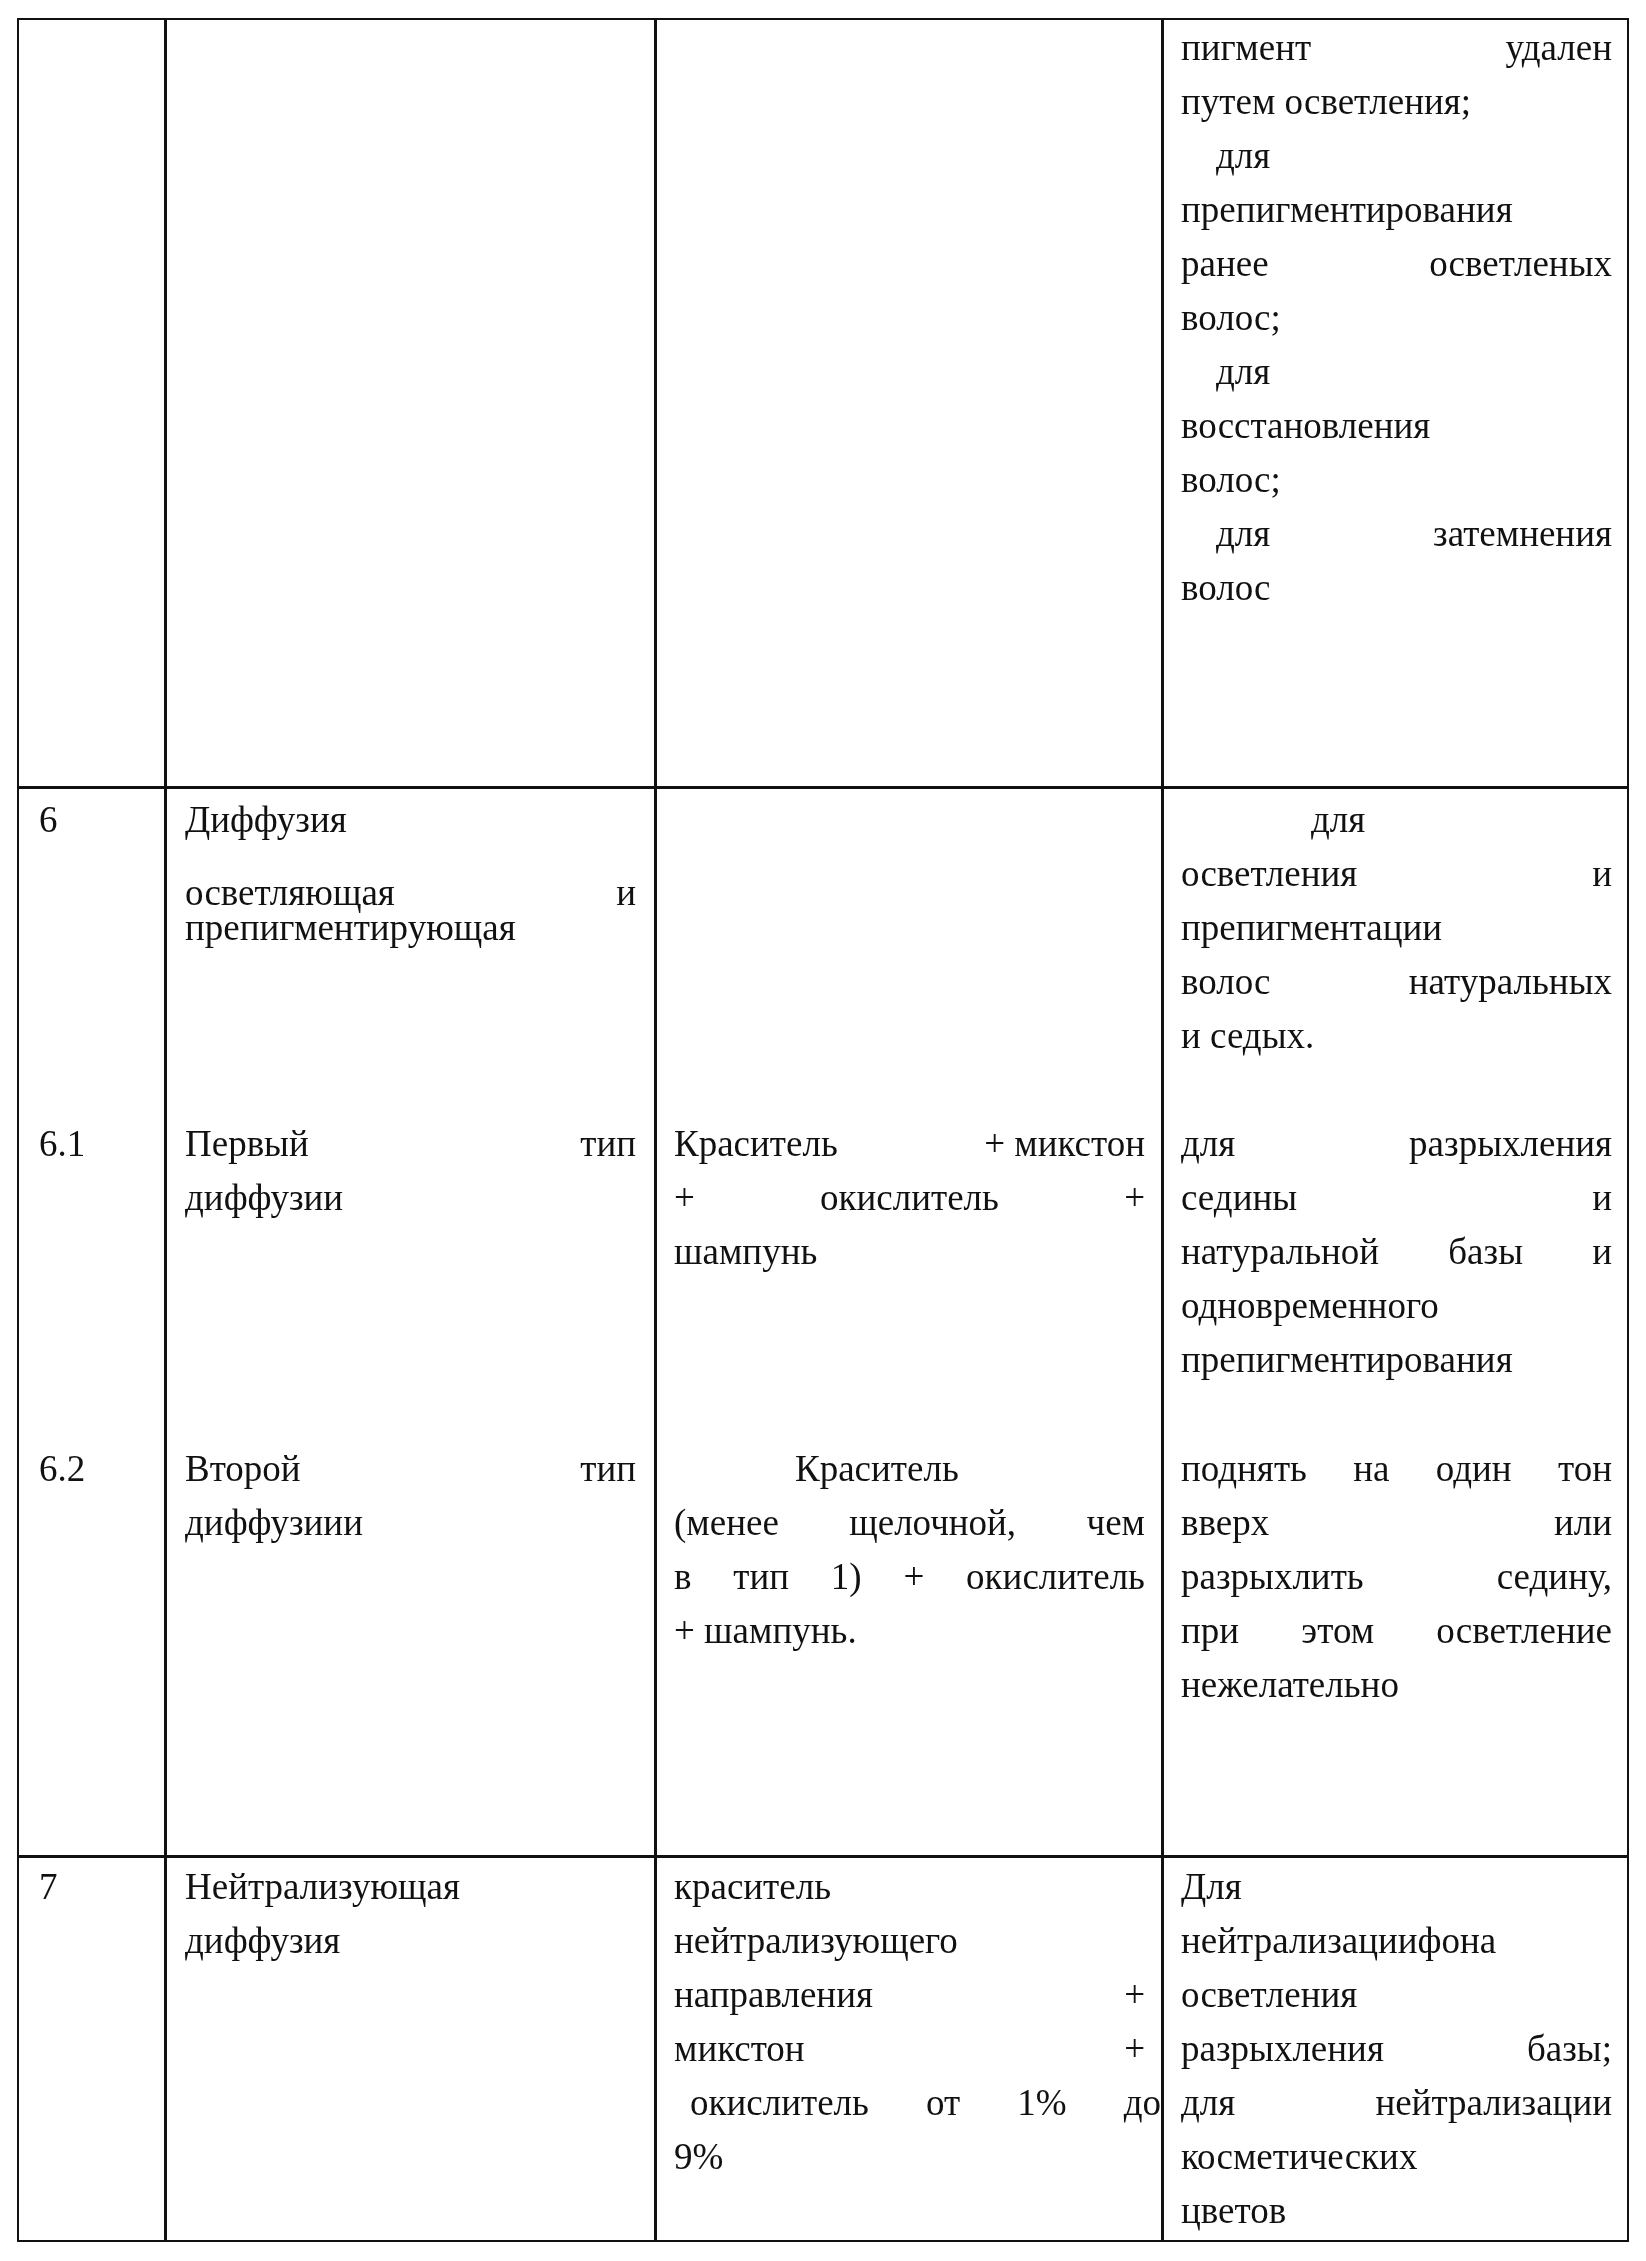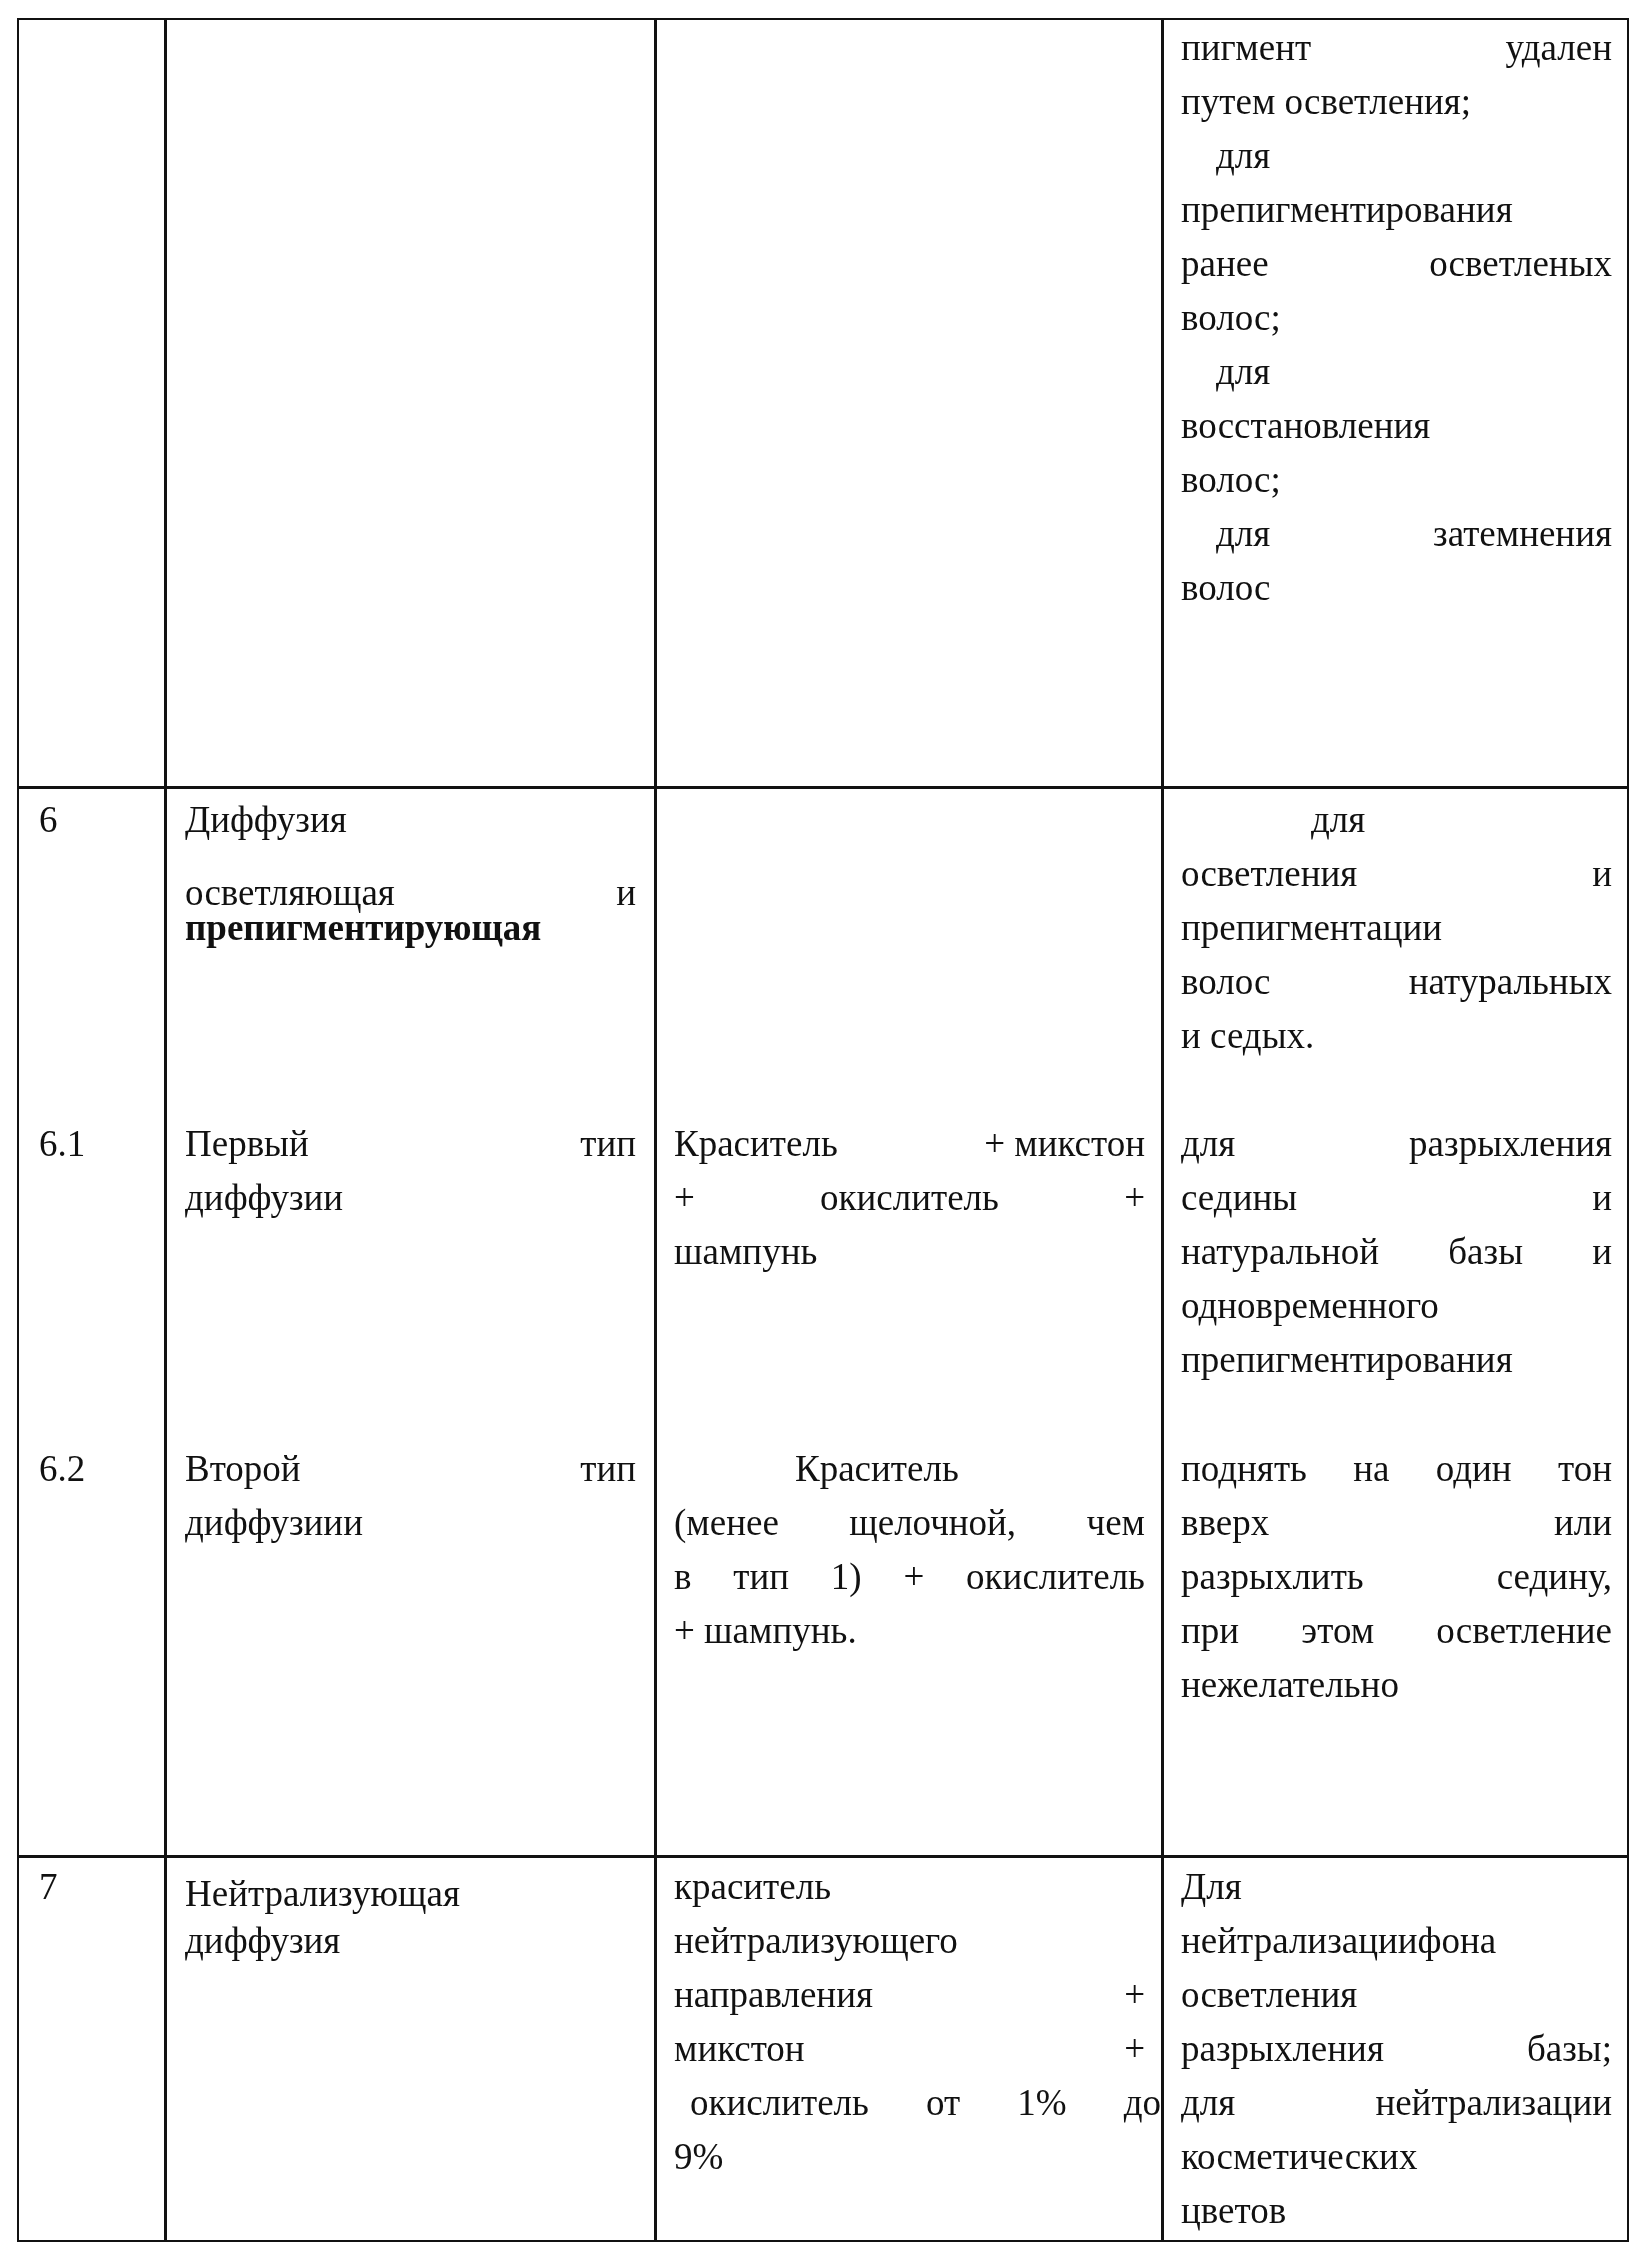--- a/index.html
+++ b/index.html
@@ -64,21 +64,21 @@
   <div class="ln" style="left:1181px; top:561px;">волос</div>
 </div>
 
 <div>
   <div class="ln" style="left:39px; top:793px;">6</div>
   <div class="ln" style="left:185px; top:793px;">Диффузия</div>
   <div class="ln spread" style="left:185px; top:866px; width:451px;">
     <span>осветляющая</span>
       <span>и</span>
   </div>
-  <div class="ln" style="left:185px; top:901px;font-weight:bold;">препигментирующая</div>
+  <div class="ln" style="left:185px; top:901px;">препигментирующая</div>
 
   <div class="ln" style="left:1311px; top:793px;">для</div>
   <div class="ln spread" style="left:1181px; top:847px; width:431px;">
     <span>осветления</span>
       <span>и</span>
   </div>
   <div class="ln" style="left:1181px; top:901px;">препигментации</div>
   <div class="ln spread" style="left:1181px; top:955px; width:431px;">
     <span>волос</span>
       <span>натуральных</span>
@@ -136,21 +136,21 @@
     <span>вверх</span>
       <span>или</span>
   </div>
   <div class="ln" style="left:1181px; top:1550px; width:431px; text-align:justify; text-align-last:justify;">разрыхлить седину,</div>
   <div class="ln" style="left:1181px; top:1604px; width:431px; text-align:justify; text-align-last:justify;">при этом осветление</div>
   <div class="ln" style="left:1181px; top:1658px;">нежелательно</div>
 </div>
 
 <div>
   <div class="ln" style="left:39px; top:1860px;">7</div>
-  <div class="ln" style="left:185px; top:1860px;margin-top:7px;">Нейтрализующая</div>
+  <div class="ln" style="left:185px; top:1860px;">Нейтрализующая</div>
   <div class="ln" style="left:185px; top:1914px;">диффузия</div>
 
   <div class="ln" style="left:674px; top:1860px;">краситель</div>
   <div class="ln" style="left:674px; top:1914px;">нейтрализующего</div>
   <div class="ln spread" style="left:674px; top:1968px; width:471px;">
     <span>направления</span>
       <span>+</span>
   </div>
   <div class="ln spread" style="left:674px; top:2022px; width:471px;">
     <span>микстон</span>

